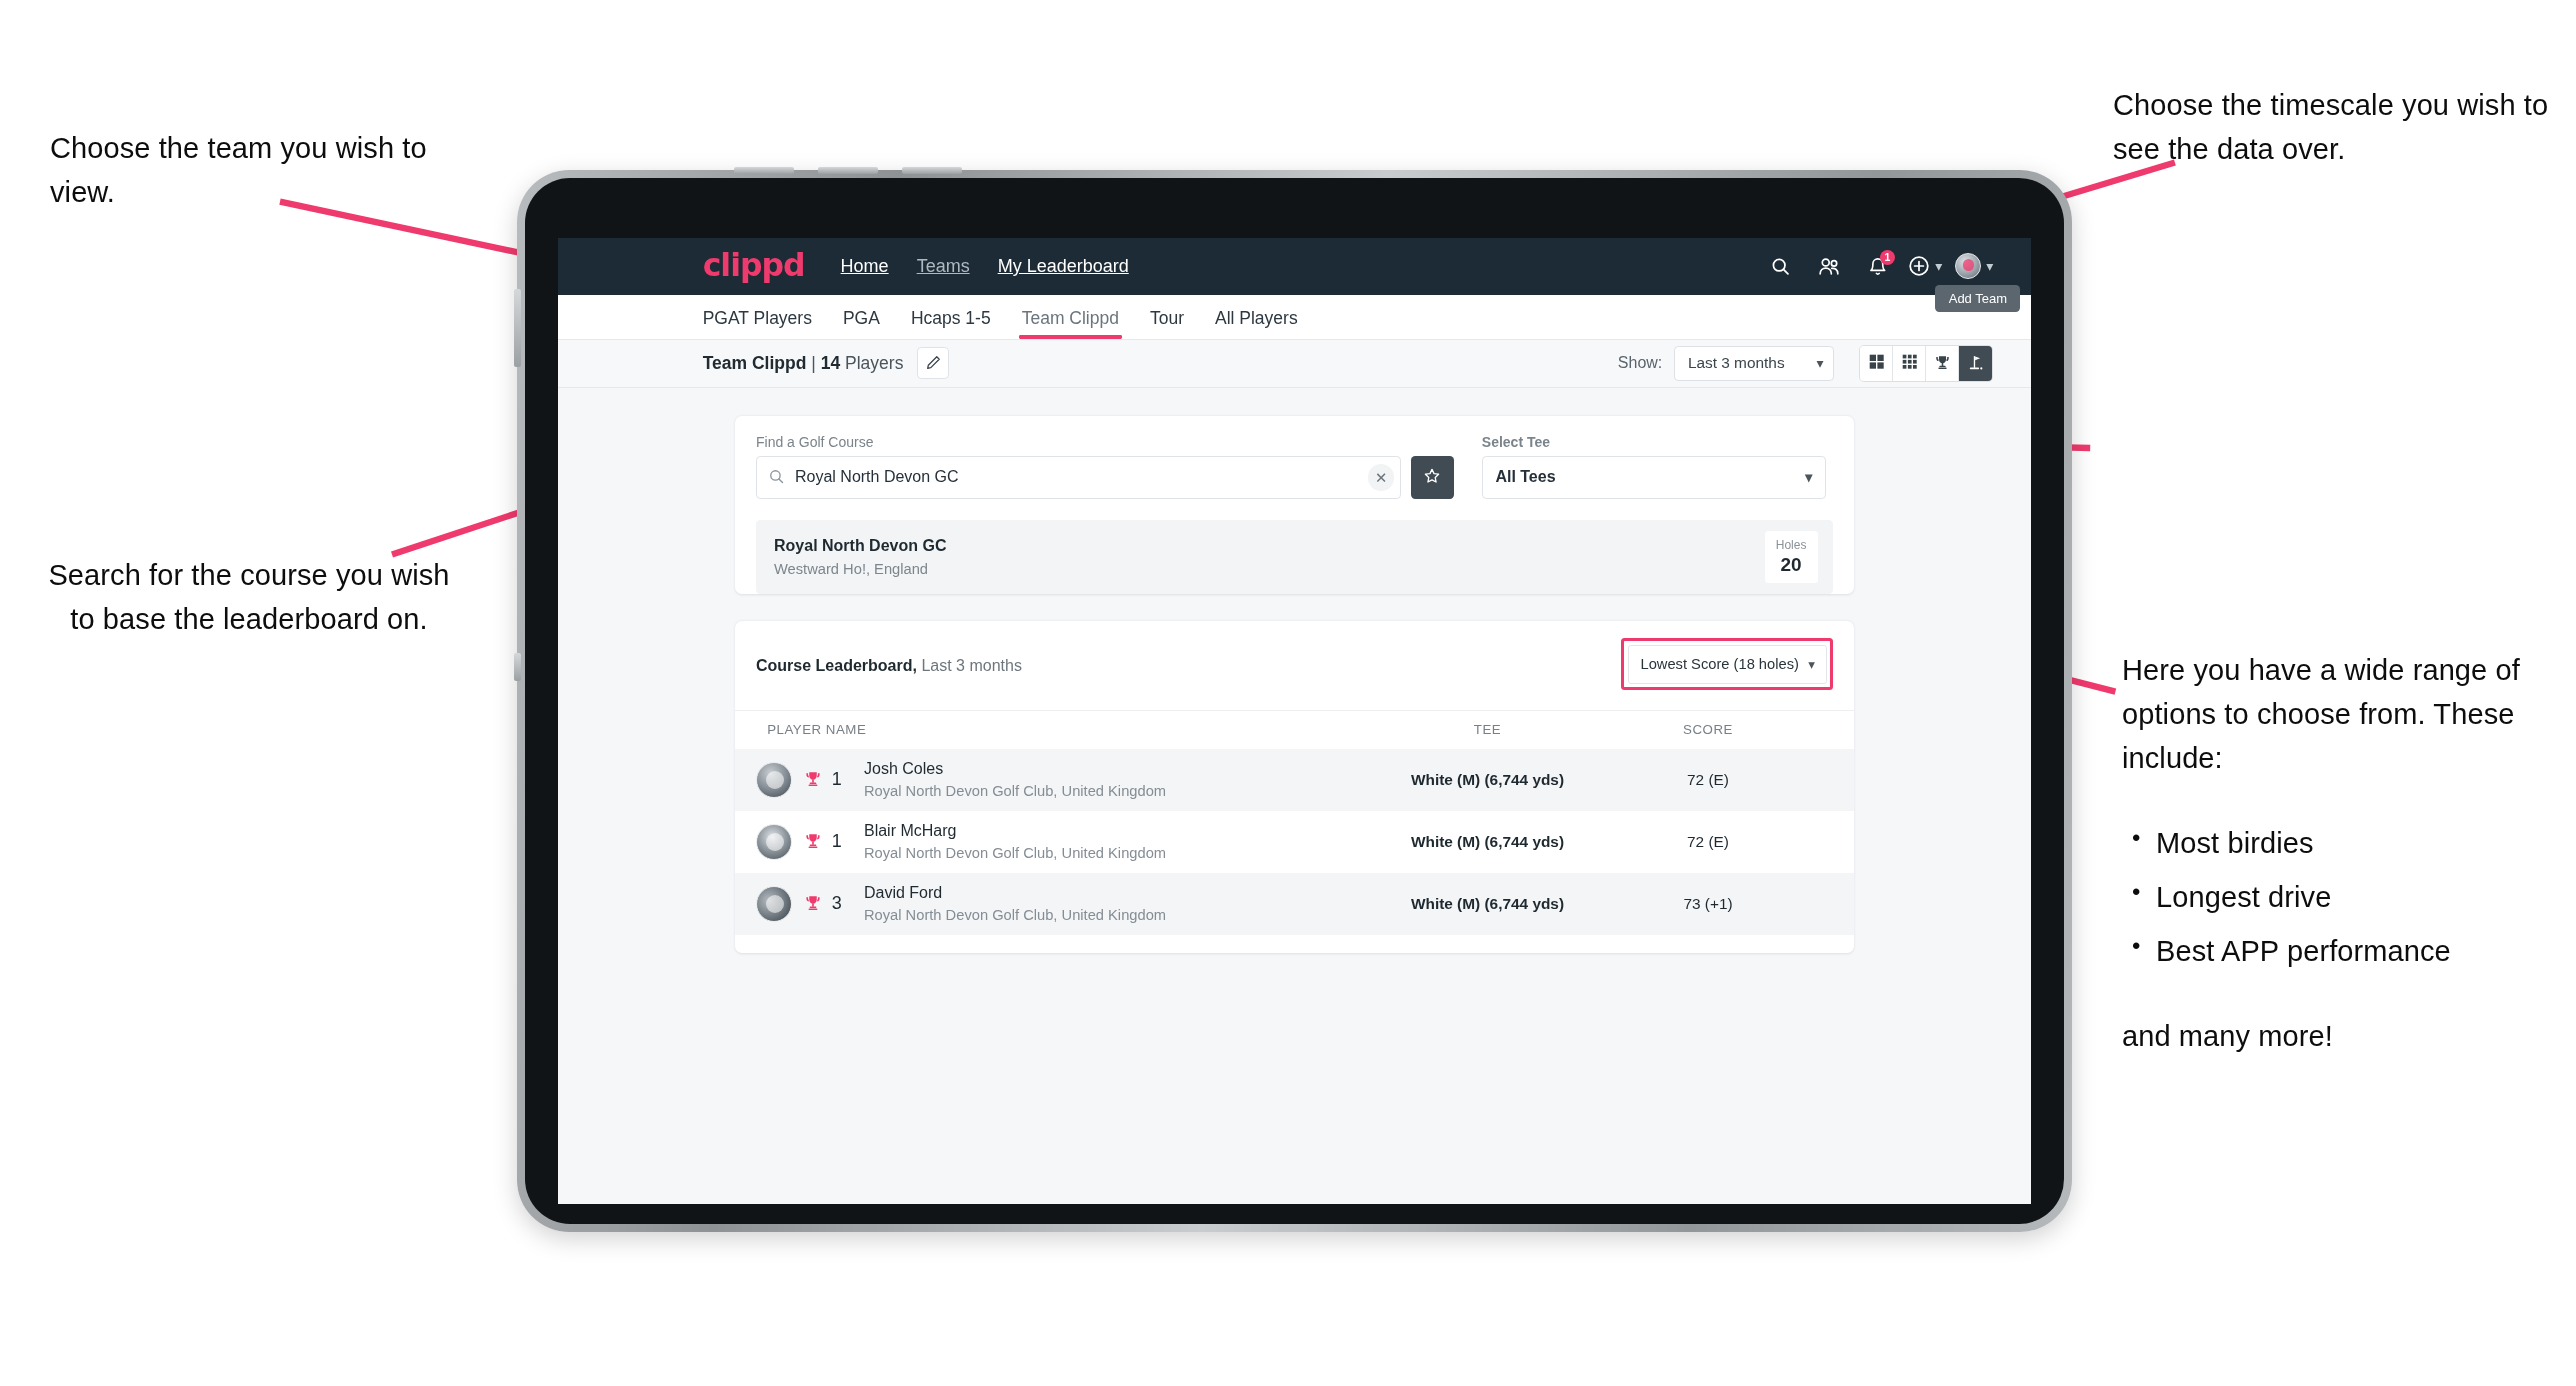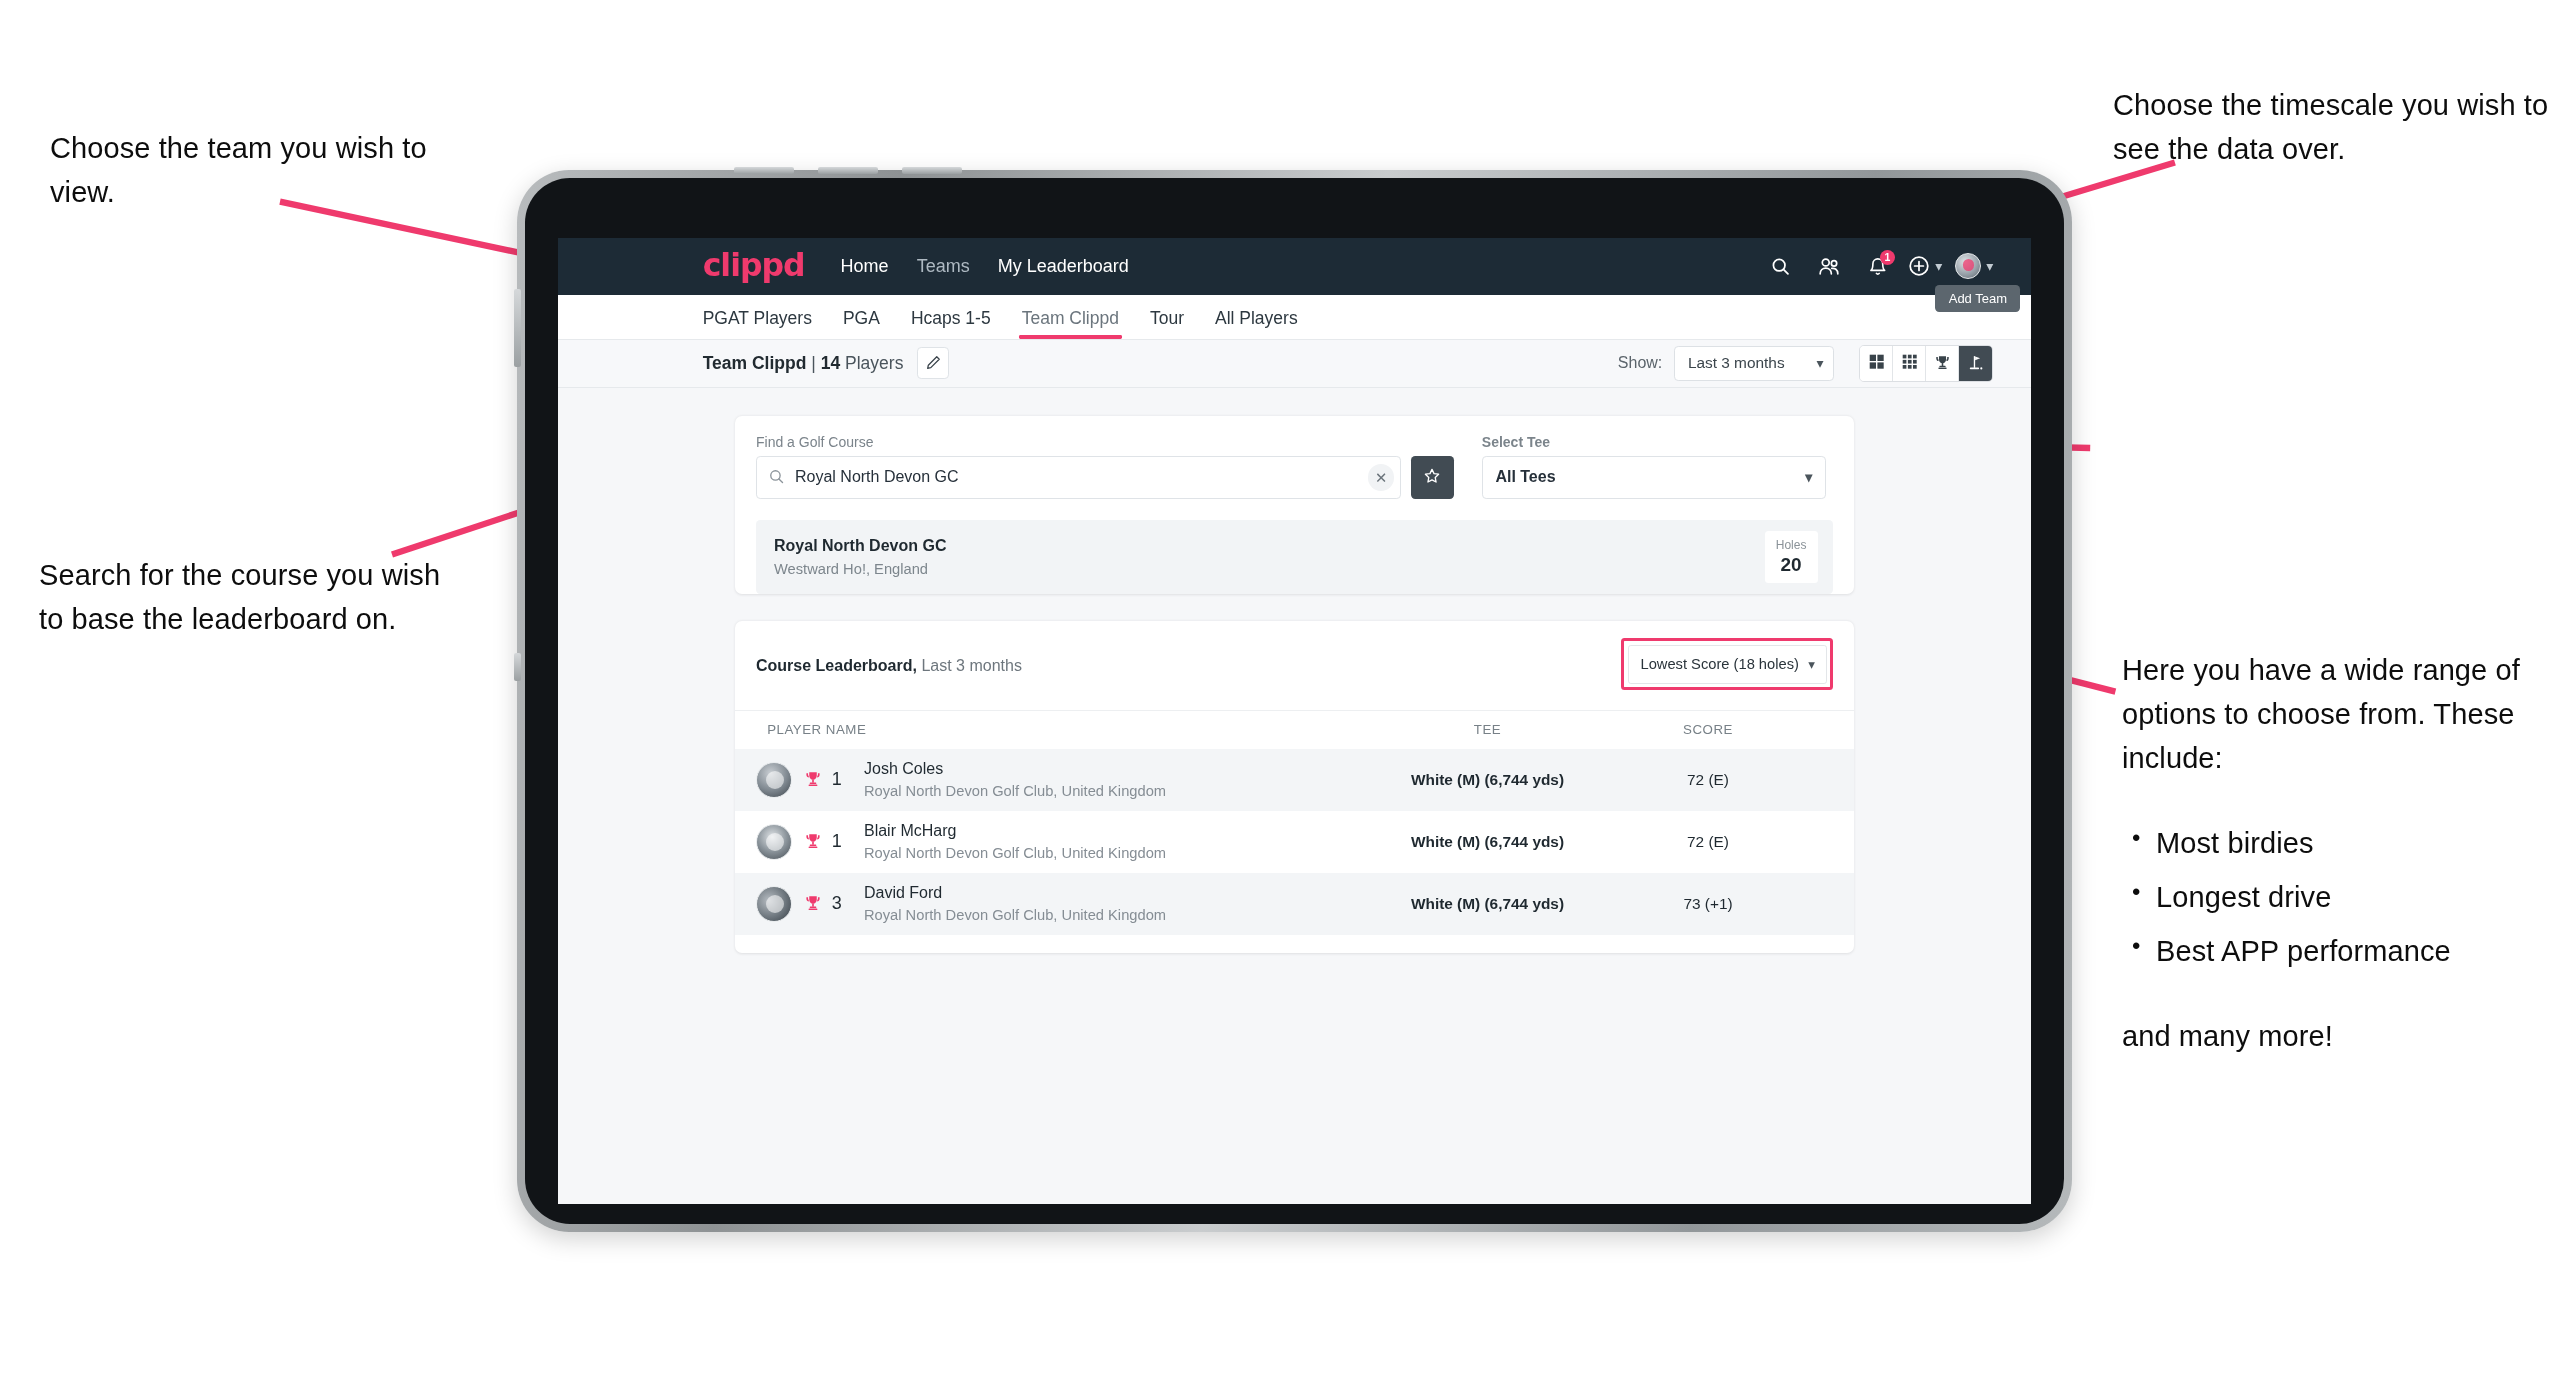--- a/index.html
+++ b/index.html
@@ -14,21 +14,21 @@
   
   .anno {
     position: absolute;
     color: #0d0d0d;
     font-size: 29px;
     line-height: 1.52;
     font-family: "Liberation Sans", sans-serif;
     letter-spacing: 0.1px;
   }
   .anno-a { left: 50px;  top: 126px;  width: 434px; }
-  .anno-b { left: 39px;  top: 553px;  width: 420px; }
+  .anno-b { left: 39px;  top: 553px;  width: 420px; text-align: center; }
   .anno-c { left: 2113px; top: 83px; width: 448px; }
   .anno-d { left: 2107px; top: 335px; width: 462px; }
   .anno-e { left: 2122px; top: 648px; width: 448px; }
   .anno-e .bullets { margin-top: 41px; padding-left: 34px; }
   .anno-e .bullets li { list-style: none; position: relative; margin-bottom: 9.8px; }
   .anno-e .bullets li:before {
     content: "\2022"; position: absolute; left: -24px; top: -1.4px; font-size: 24px;
   }
   .anno-e .tail { margin-top: 41px; }
 
@@ -70,21 +70,21 @@
     height: 57px; background: #1d2b36;
     display: flex; align-items: center; padding: 0 38px 0 0;
   }
   .brand {
     color: #ef3a6d; font-size: 31.5px; font-weight: bold;
     font-family: "DejaVu Sans", sans-serif;
     letter-spacing: -1px; margin-left: 145px; margin-right: 36px;
     line-height: 1;
   }
   .navlink {
-    color: #aeb9c2; font-size: 18px; margin-right: 28px; white-space: nowrap;
+    color: #aeb9c2; font-size: 18px; margin-right: 28px; white-space: nowrap; text-decoration: underline;
   }
   .navlink.active { color: #ffffff; }
   .appbar-spacer { flex: 1; }
   .icbtn { width: 36px; height: 36px; display: flex; align-items: center;
            justify-content: center; margin-left: 12.6px; position: relative; }
   .icbtn svg { display: block; }
   .badge {
     position: absolute; top: 1.4px; right: 0.7px;
     background: #ef3a6d; color: #fff; font-size: 10.5px;
     min-width: 15.4px; height: 15.4px; border-radius: 7.7px;

